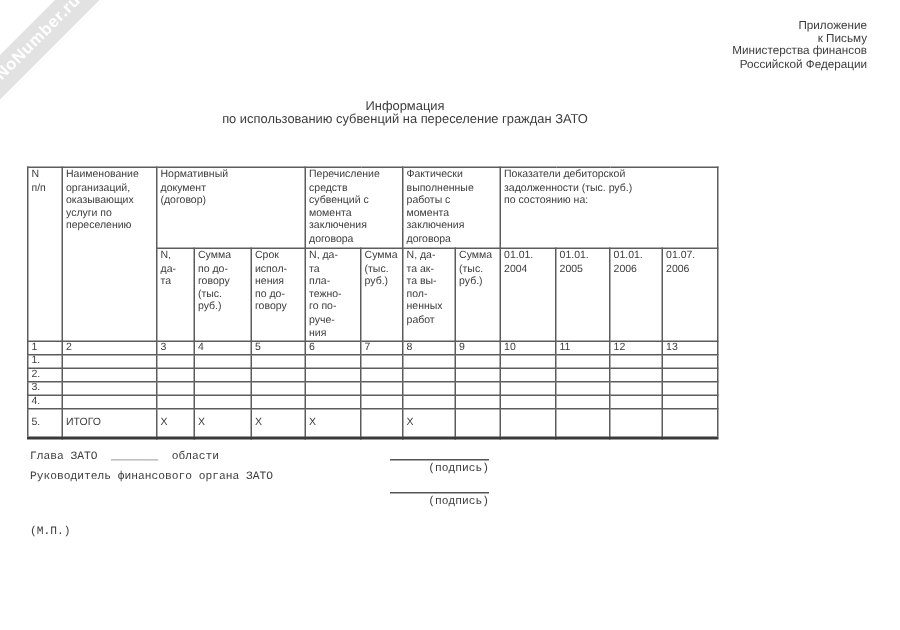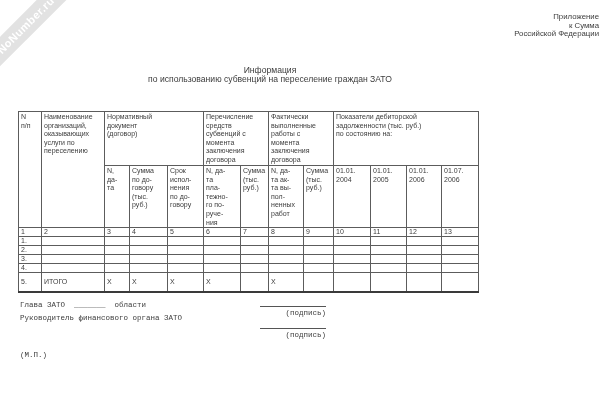--- a/index.html
+++ b/index.html
@@ -3,21 +3,21 @@
 <meta charset="utf-8">
 <style>
   html,body{margin:0;padding:0;background:#888;}
   .page{position:relative;width:600px;height:420px;background:#ffffff;overflow:hidden;
         font-family:"Liberation Sans",sans-serif;color:#3c3c3c;}
   
   .watermark{position:absolute;left:-49px;top:15px;width:150px;height:21px;background:#e2e2e2;
              transform:rotate(-45deg);text-align:center;line-height:21px;color:#ffffff;
              font-weight:bold;font-size:11px;letter-spacing:0.5px;}
   
-  .hdr-right{position:absolute;top:13px;right:1px;text-align:right;font-size:7.8px;line-height:8.6px;}
+  .hdr-right{position:absolute;top:13px;right:22px;text-align:right;font-size:7.8px;line-height:8.6px;}
   
   .title{position:absolute;top:66px;left:0;width:540px;text-align:center;font-size:8.6px;line-height:9.4px;}
   
   table.form{position:absolute;left:18px;top:111px;width:460px;border-collapse:collapse;
              table-layout:fixed;border:1px solid #5c5c5c;border-bottom:2px solid #3a3a3a;}
   table.form td{border:1px solid #5c5c5c;font-size:7px;line-height:8.6px;vertical-align:top;
                 padding:1px 2px 0 2px;white-space:pre-line;overflow:hidden;}
   tr.h1{height:54px;}
   tr.h2{height:61px;}
   tr.numrow td{height:8px;line-height:7.6px;padding:0 2px;white-space:normal;}
@@ -40,21 +40,22 @@
 <body>
 
 <div class="page">
 
   <div class="watermark">
     <span>NoNumber.ru</span>
   </div>
 
   <div class="hdr-right">
     <div>Приложение</div>
-    <div>к Сумма</div>
+    <div>к Письму</div>
+    <div>Министерства финансов</div>
     <div>Российской Федерации</div>
   </div>
 
   <div class="title">
     <div>Информация</div>
     <div>по использованию субвенций на переселение граждан ЗАТО</div>
   </div>
 
   <table class="form">
     <colgroup>

